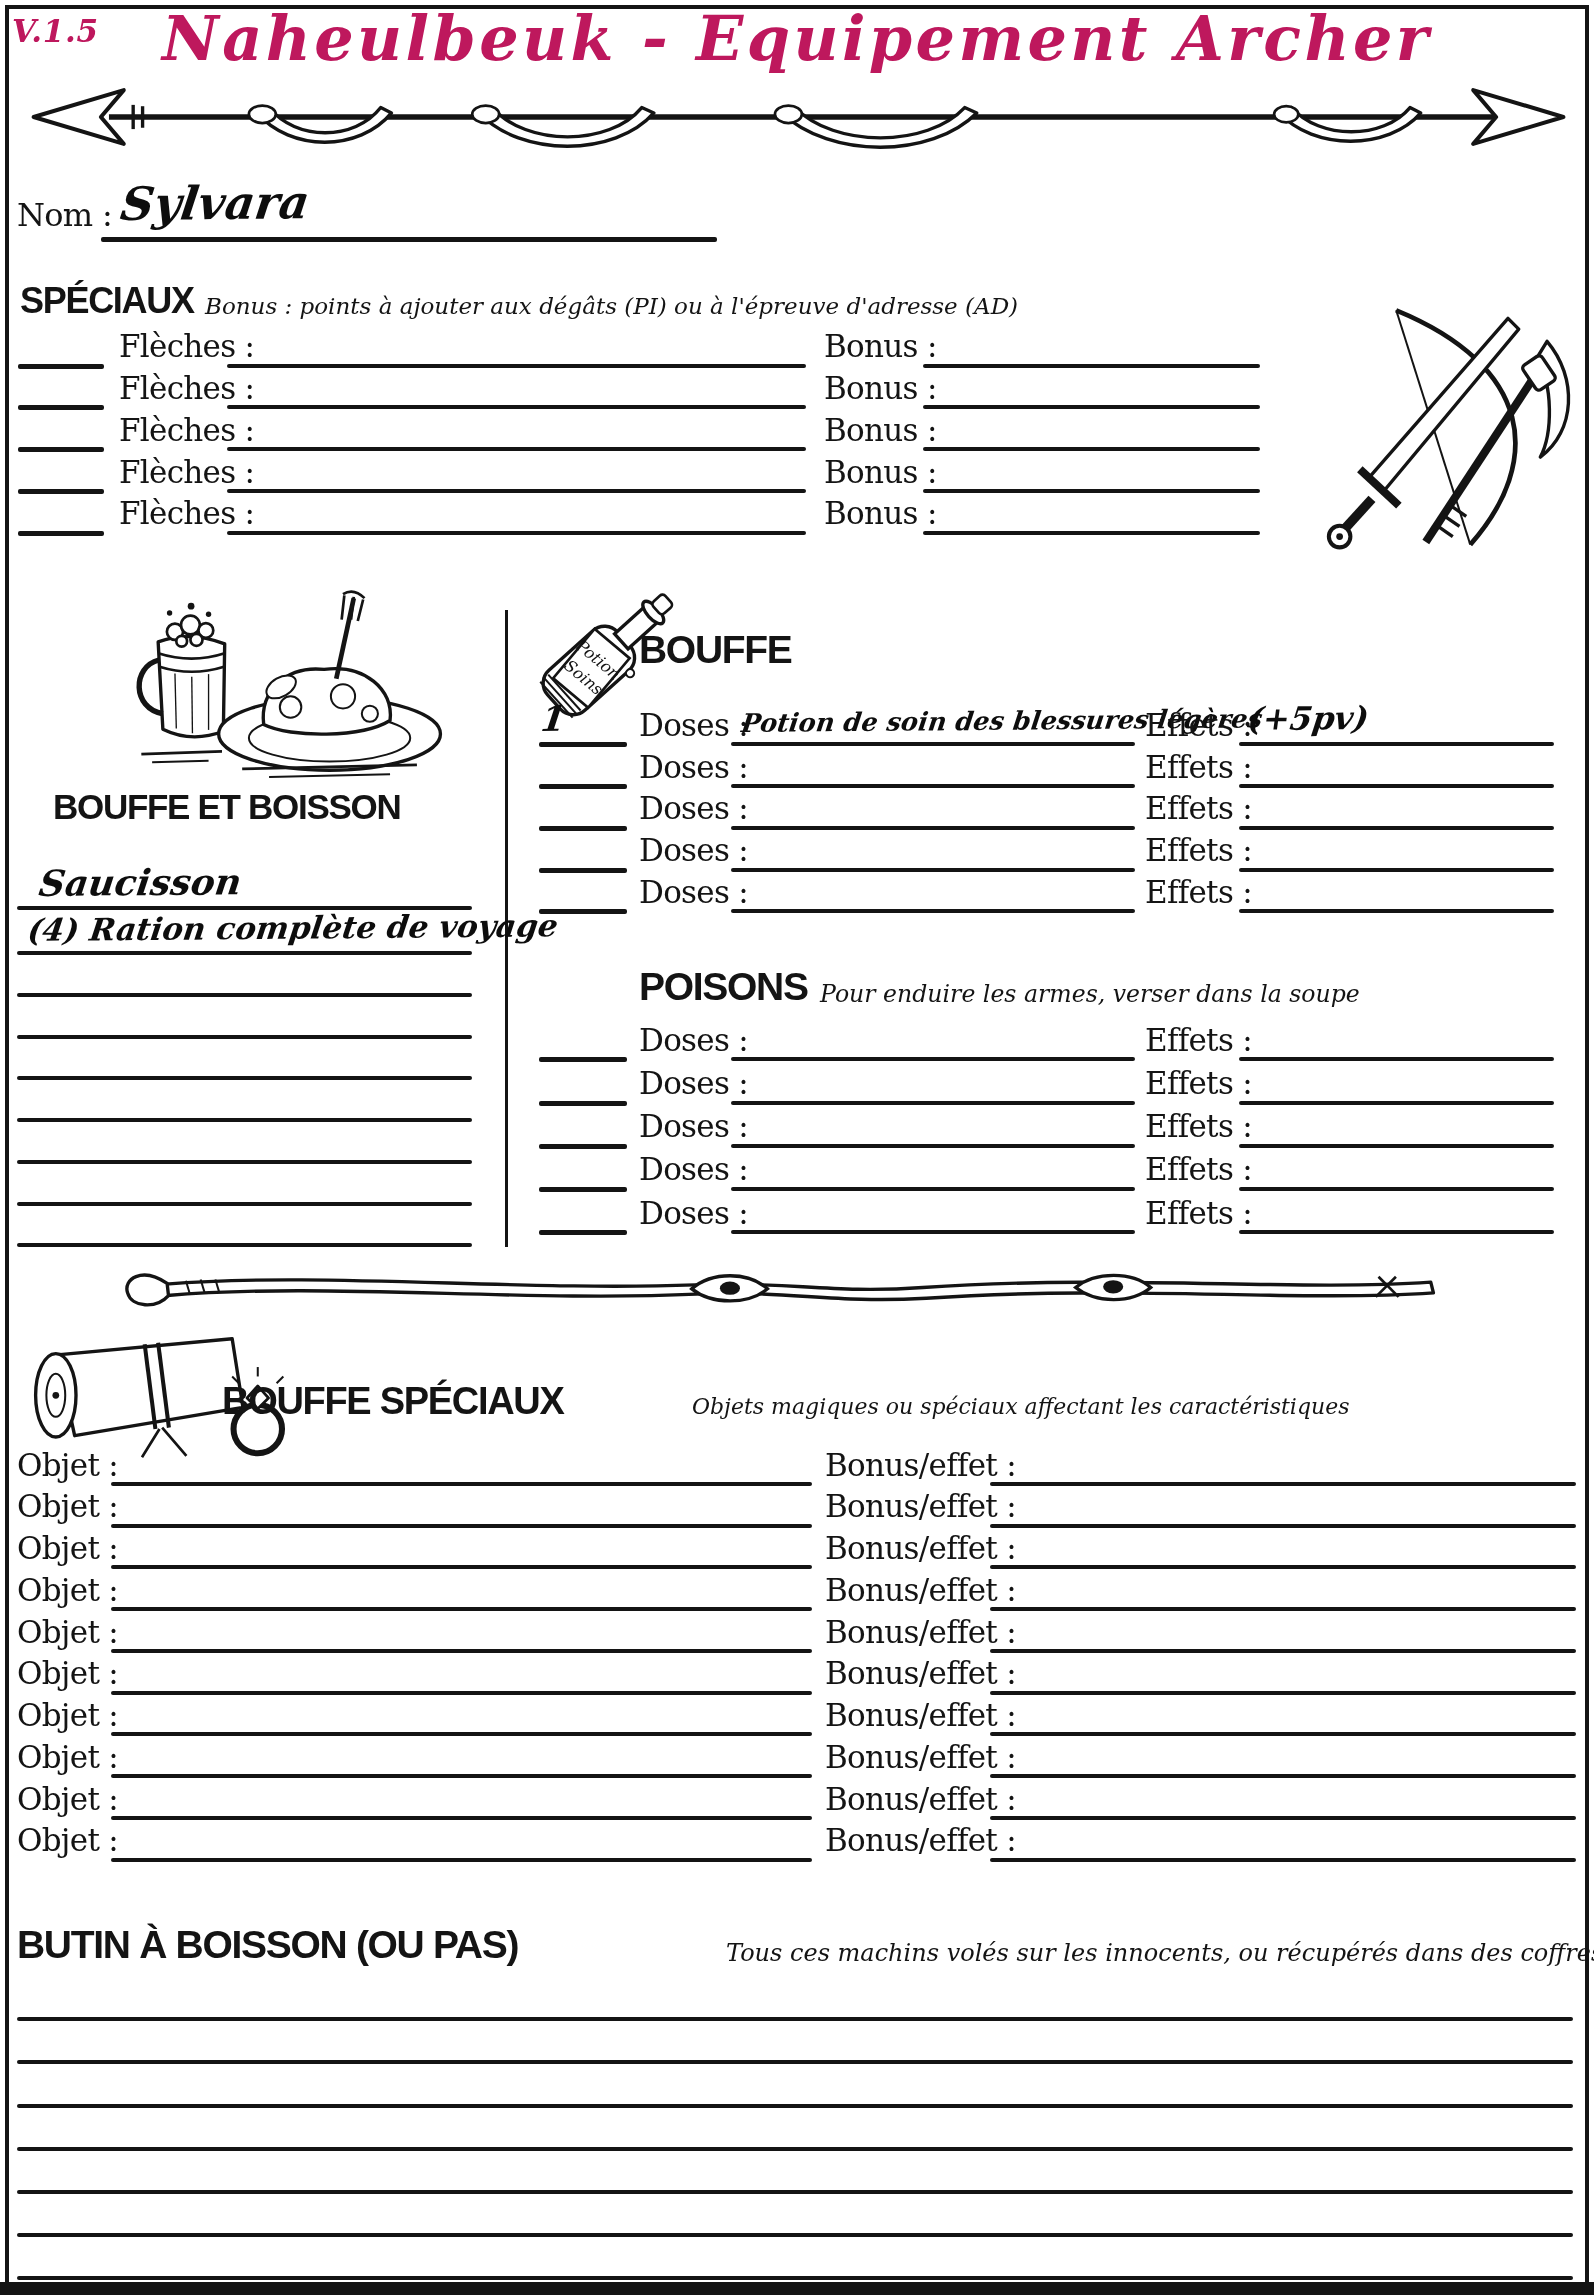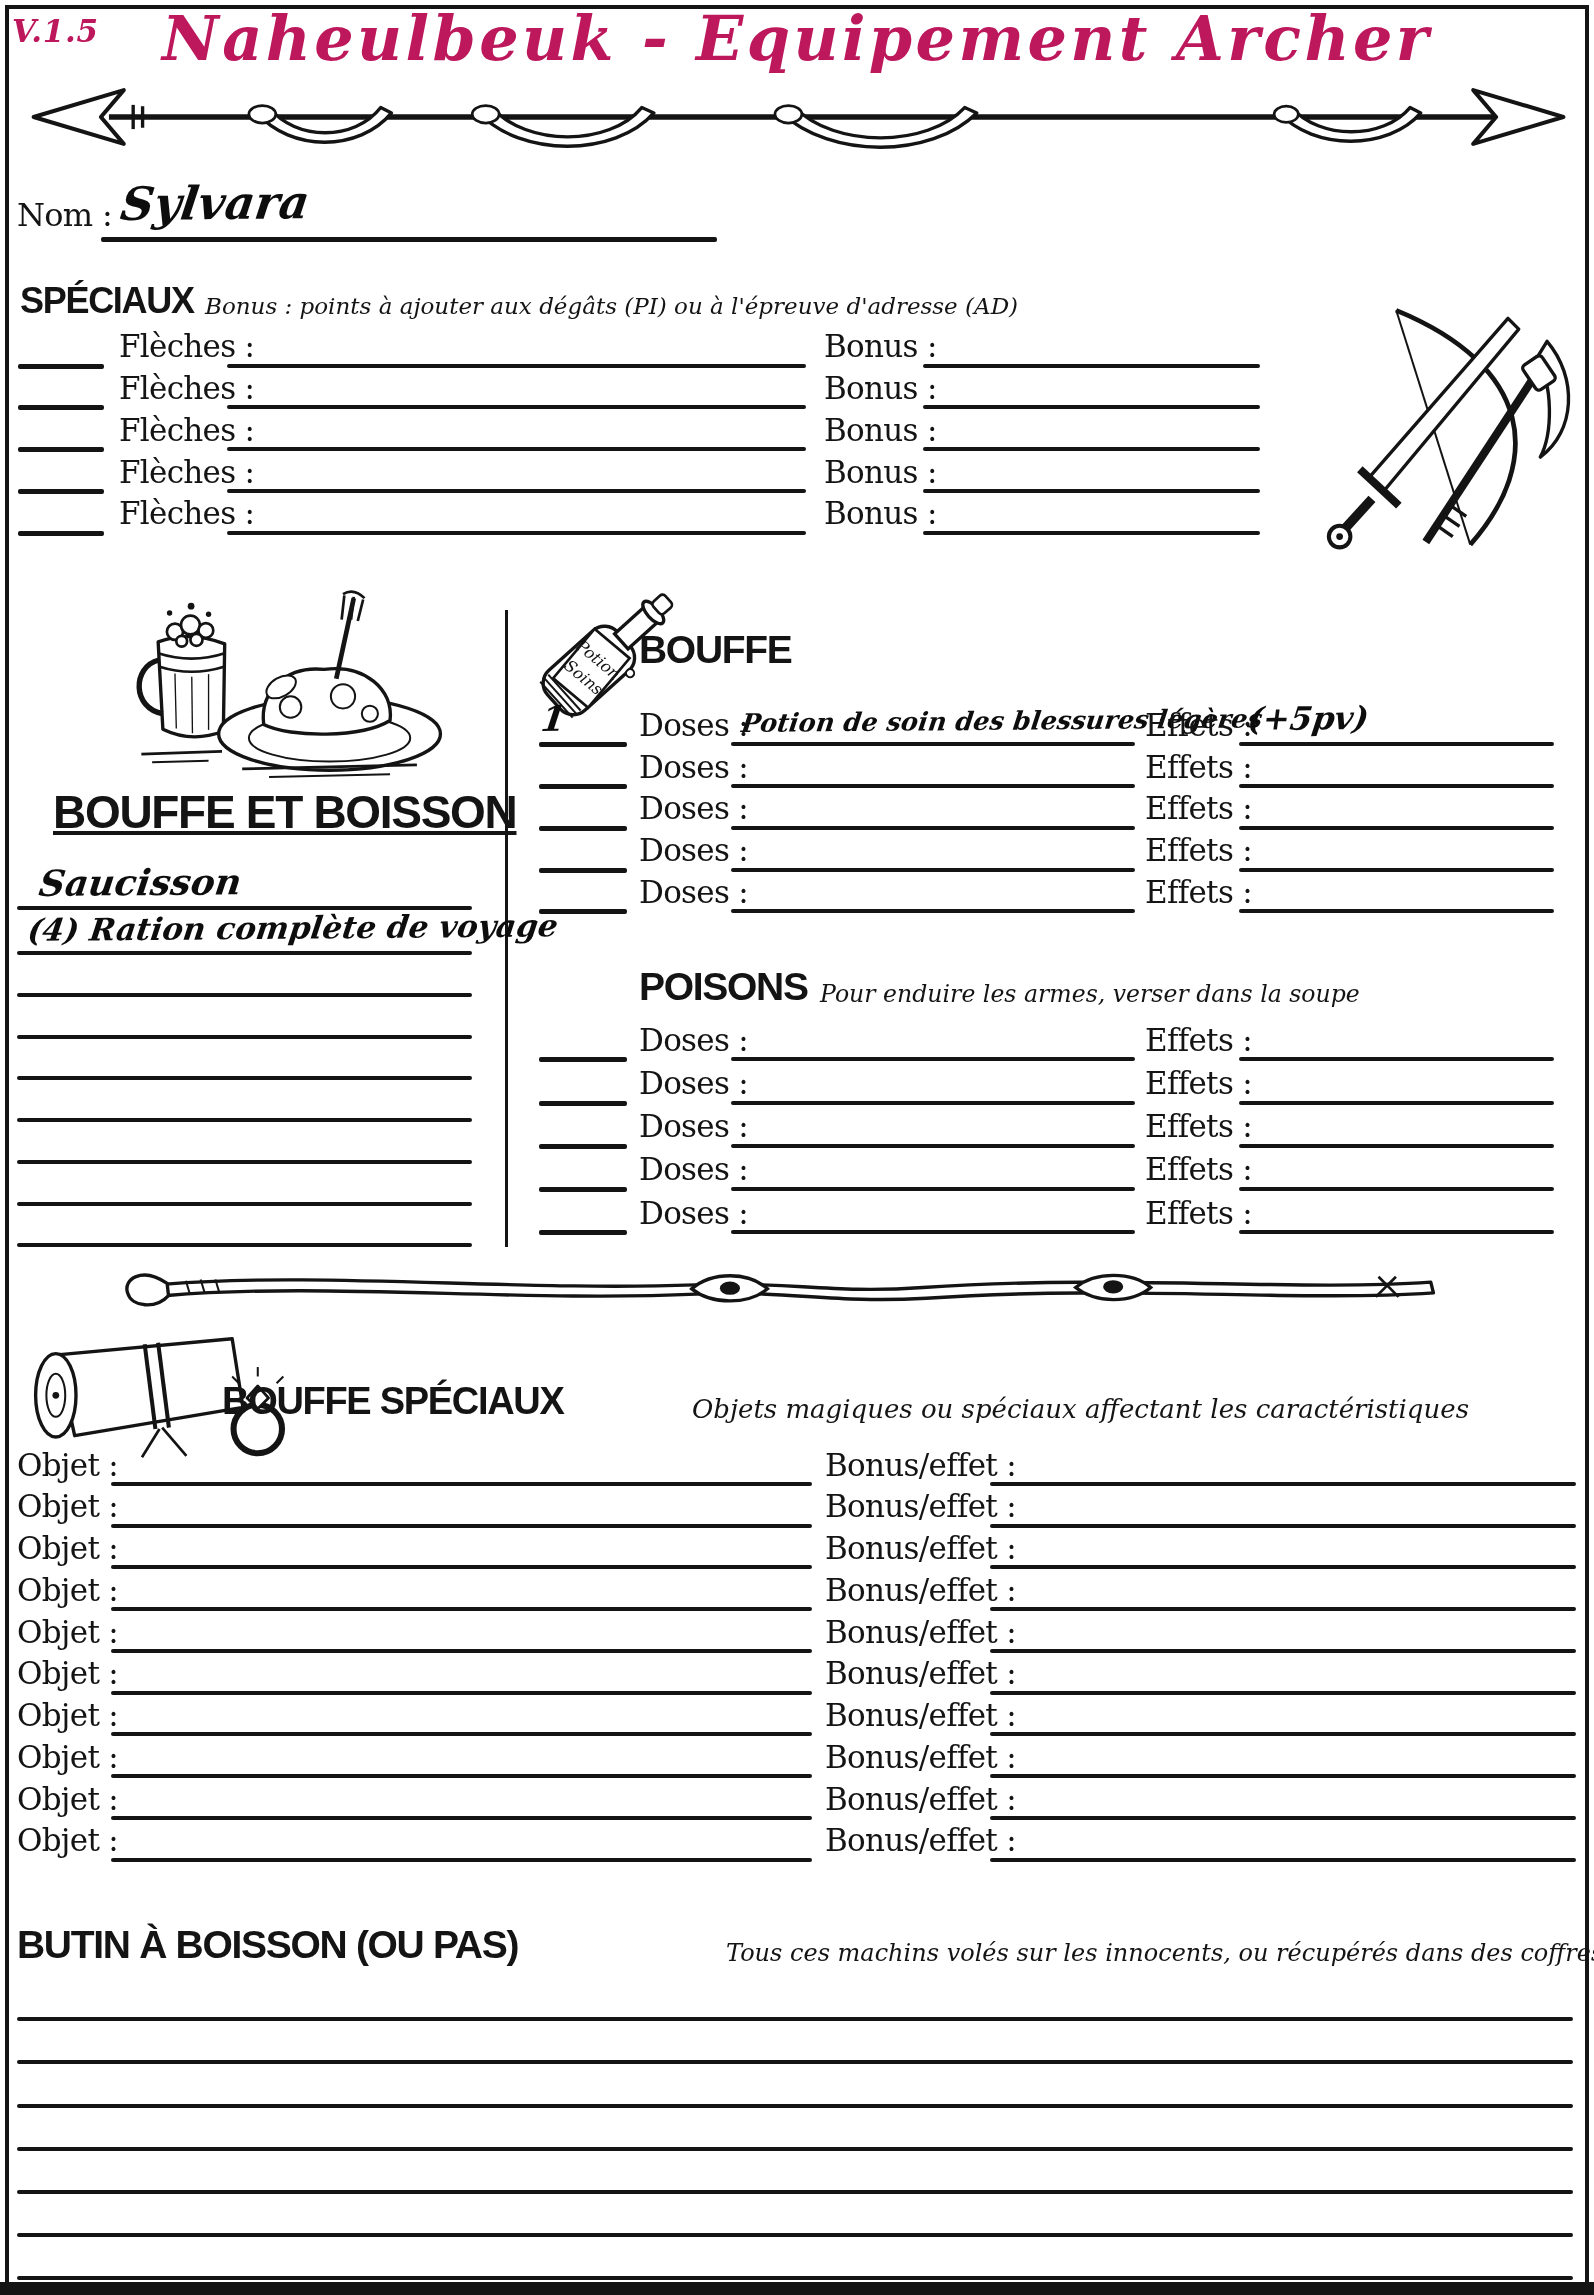--- a/index.html
+++ b/index.html
@@ -160,21 +160,21 @@
   <ellipse cx="238" cy="162" rx="24" ry="14" transform="rotate(-30 238 162)" fill="#ffffff" stroke="#141414" stroke-width="3"></ellipse>
   <line x1="346" y1="30" x2="320" y2="150" stroke="#141414" stroke-width="7"></line>
   <path d="M332 26 L328 62 M346 28 L342 62 M360 32 L352 64" fill="none" stroke="#141414" stroke-width="4"></path>
   <path d="M330 24 Q 346 14 362 30" fill="none" stroke="#141414" stroke-width="4"></path>
   <line x1="30" y1="262" x2="150" y2="258" stroke="#141414" stroke-width="4"></line>
   <line x1="46" y1="274" x2="130" y2="272" stroke="#141414" stroke-width="3"></line>
   <line x1="180" y1="284" x2="440" y2="278" stroke="#141414" stroke-width="4"></line>
   <line x1="220" y1="296" x2="400" y2="292" stroke="#141414" stroke-width="3"></line>
 </svg>
 
-<div class="h" style="left:53px; top:789px; font-size:46px;text-decoration:underline;">BOUFFE ET BOISSON</div>
+<div class="h" style="left:53px; top:789px; font-size:35px;">BOUFFE ET BOISSON</div>
 <div class="hw" style="left:37px; top:865px; font-size:36px;">Saucisson</div>
 <div class="line" style="left:17px; top:906px; width:455px;"></div>
 <div class="hw" style="left:25.6px; top:915px; font-size:31px;">(4) Ration complète de voyage</div>
 <div class="line" style="left:17px; top:951px; width:455px;"></div>
 <div class="hw" style="left:25.6px; top:959px; font-size:30px;"></div>
 <div class="line" style="left:17px; top:993px; width:455px;"></div>
 <div class="hw" style="left:25.6px; top:1001px; font-size:30px;"></div>
 <div class="line" style="left:17px; top:1035px; width:455px;"></div>
 <div class="hw" style="left:25.6px; top:1043px; font-size:30px;"></div>
 <div class="line" style="left:17px; top:1076px; width:455px;"></div>
@@ -323,21 +323,21 @@
   <line x1="220" y1="22" x2="236" y2="148" stroke="#141414" stroke-width="6"></line>
   <path d="M226 148 L262 190 M222 150 L196 192" fill="none" stroke="#141414" stroke-width="4"></path>
   <circle cx="368" cy="150" r="36" fill="#ffffff" stroke="#141414" stroke-width="9"></circle>
   <path d="M352 104 L368 86 L384 104 L368 120 Z" fill="#ffffff" stroke="#141414" stroke-width="4" stroke-linejoin="round"></path>
   <line x1="368" y1="72" x2="368" y2="58" stroke="#141414" stroke-width="3"></line>
   <line x1="340" y1="82" x2="330" y2="72" stroke="#141414" stroke-width="3"></line>
   <line x1="396" y1="82" x2="406" y2="72" stroke="#141414" stroke-width="3"></line>
 </svg>
 
 <div class="h" style="left:222px; top:1382px; font-size:38px;">BOUFFE SPÉCIAUX</div>
-<div class="sub" style="left:692px; top:1396px; font-size:26px;">Objets magiques ou spéciaux affectant les caractéristiques</div>
+<div class="sub" style="left:692px; top:1396px; font-size:22px;">Objets magiques ou spéciaux affectant les caractéristiques</div>
 
 <div class="lbl" style="left:17px; top:1450px;">Objet :</div>
 <div class="line" style="left:111px; top:1482px; width:701px;"></div>
 <div class="hw" style="left:125px; top:1447px; font-size:28px;"></div>
 <div class="lbl" style="left:825px; top:1450px;">Bonus/effet :</div>
 <div class="line" style="left:990px; top:1482px; width:586px;"></div>
 <div class="hw" style="left:1004px; top:1447px; font-size:28px;"></div>
 
 <div class="lbl" style="left:17px; top:1491px;">Objet :</div>
 <div class="line" style="left:111px; top:1524px; width:701px;"></div>

